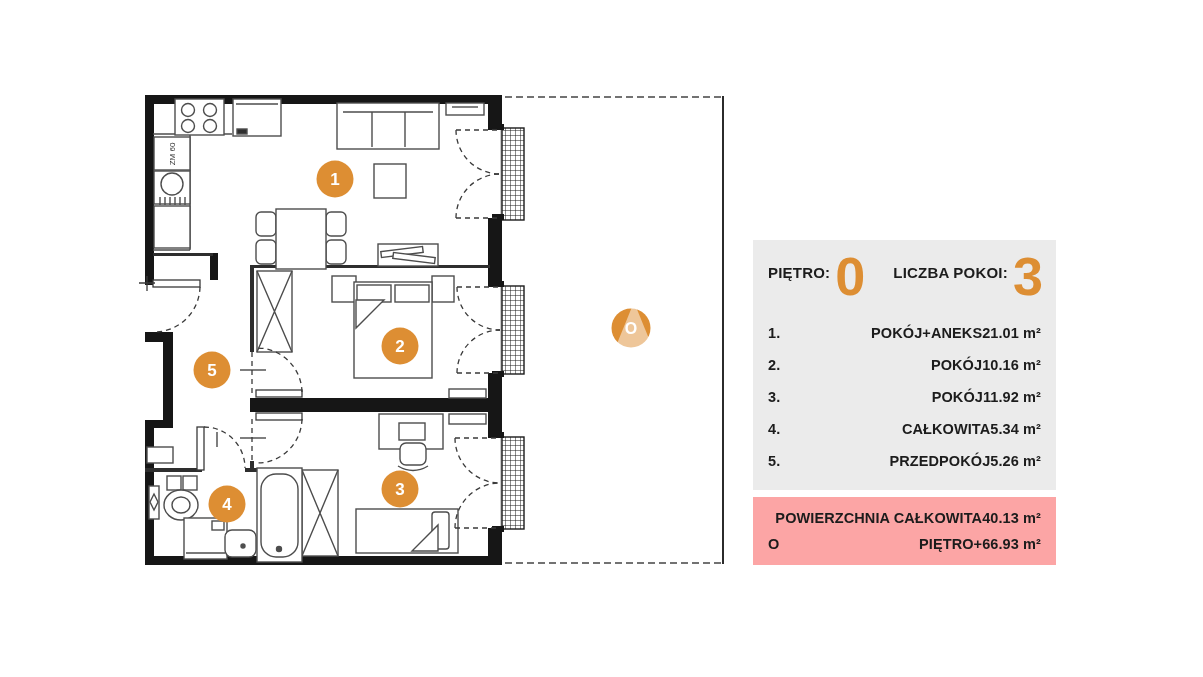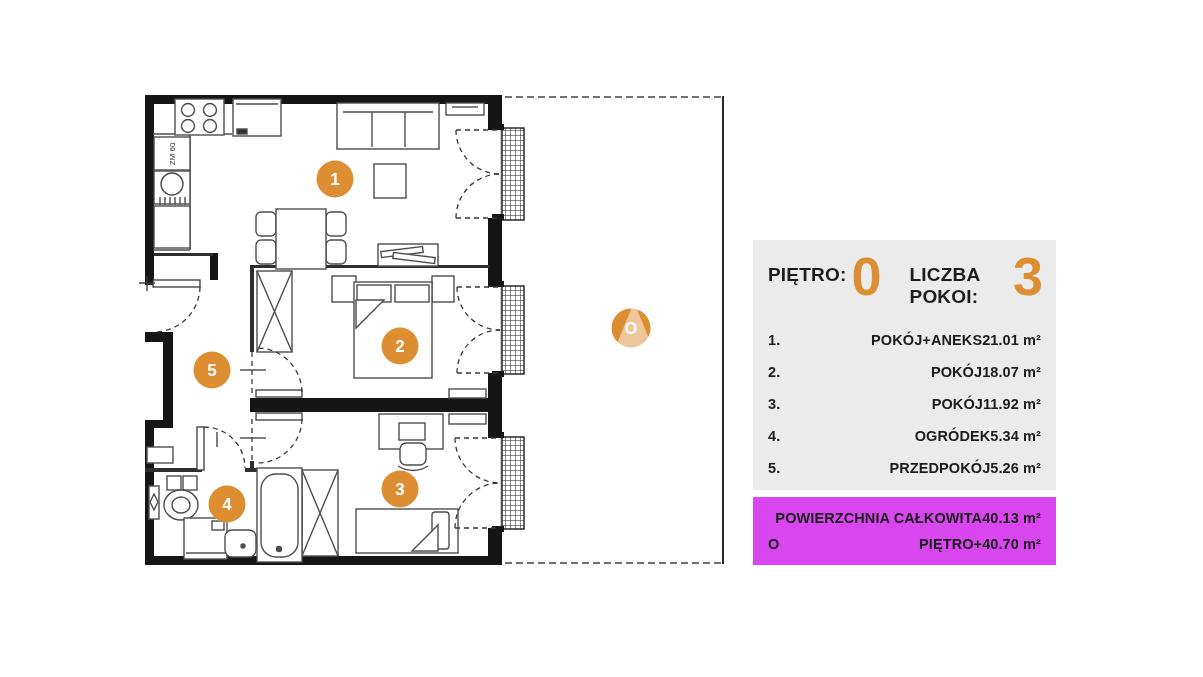--- a/index.html
+++ b/index.html
@@ -7,29 +7,29 @@
   #app{position:relative;width:1203px;height:677px;background:#fff;}
 
   
   #plan-svg{position:absolute;left:0;top:0;}
 
   
   .panel{position:absolute;left:753px;top:240px;width:303px;color:#1c1c1c;font-weight:700;}
   .panel-top{background:#EBEBEB;height:250px;box-sizing:border-box;padding:13px 15px 0 15px;}
   .panel-header{display:flex;justify-content:center;align-items:flex-start;gap:30px;}
   .stat{display:flex;align-items:flex-start;gap:5px;}
-  .stat-label{font-size:19px;letter-spacing:.2px;padding-top:11px;}
+  .stat-label{font-size:15px;letter-spacing:.2px;padding-top:11px;}
   .stat-value{font-size:54px;line-height:.88;color:#DD8E33;font-weight:700;letter-spacing:-2px;}
   .room-list{margin-top:24px;display:flex;flex-direction:column;gap:16px;}
   .row{display:flex;align-items:baseline;font-size:14.5px;letter-spacing:.1px;}
   .num{width:24px;flex:none;}
   .num:empty{display:none;}
   .nm{flex:1;text-align:right;}
   .ar{text-align:left;white-space:nowrap;}
-  .panel-bottom{background:#d946ef;margin-top:7px;box-sizing:border-box;padding:13px 15px;
+  .panel-bottom{background:#fca5a5;margin-top:7px;box-sizing:border-box;padding:13px 15px;
                 display:flex;flex-direction:column;gap:10px;}
 </style>
 </head>
 <body>
 
 <div id="app">
 
   <svg id="plan-svg" width="1203" height="677" viewBox="0 0 1203 677">
     <defs>
       <pattern id="grid" width="5" height="5" patternUnits="userSpaceOnUse">
@@ -247,46 +247,46 @@
       </div>
       <div class="room-list">
         <div class="row">
           <span class="num">1.</span>
           <span class="nm">POKÓJ+ANEKS</span>
           <span class="ar">21.01 m²</span>
         </div>
         <div class="row">
           <span class="num">2.</span>
           <span class="nm">POKÓJ</span>
-          <span class="ar">18.07 m²</span>
+          <span class="ar">10.16 m²</span>
         </div>
         <div class="row">
           <span class="num">3.</span>
           <span class="nm">POKÓJ</span>
           <span class="ar">11.92 m²</span>
         </div>
         <div class="row">
           <span class="num">4.</span>
-          <span class="nm">OGRÓDEK</span>
+          <span class="nm">CAŁKOWITA</span>
           <span class="ar">5.34 m²</span>
         </div>
         <div class="row">
           <span class="num">5.</span>
           <span class="nm">PRZEDPOKÓJ</span>
           <span class="ar">5.26 m²</span>
         </div>
       </div>
     </div>
     <div class="panel-bottom">
       <div class="row">
 
         <span class="nm">POWIERZCHNIA CAŁKOWITA</span>
         <span class="ar">40.13 m²</span>
       </div>
       <div class="row">
         <span class="num">O</span>
         <span class="nm">PIĘTRO</span>
-        <span class="ar">+40.70 m²</span>
+        <span class="ar">+66.93 m²</span>
       </div>
     </div>
   </div>
 
 </div>
 
 </body></html>

